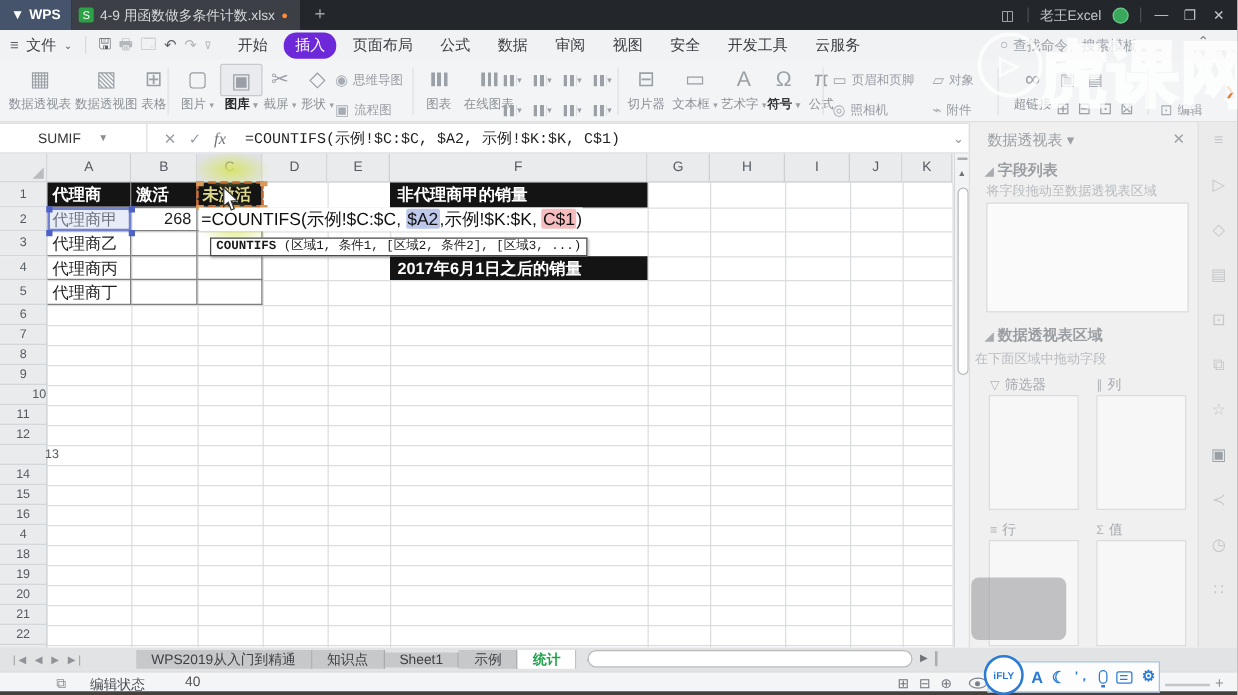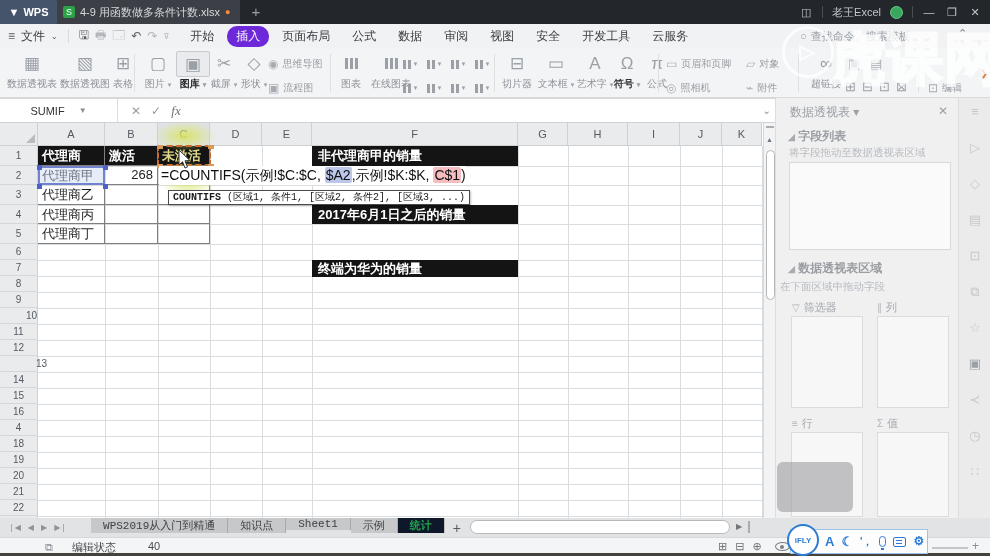--- a/index.html
+++ b/index.html
@@ -117,23 +117,23 @@
   .fadebox{position:absolute;left:1px;top:364px;width:76px;height:50px;background:rgba(150,150,152,.55);border-radius:6px;}
 
   
   .sidetools{position:absolute;left:958px;top:98px;width:32px;height:420px;background:#ebebec;border-left:1px solid #dedede;}
   .st-ico{position:absolute;left:0;width:32px;text-align:center;font-size:13px;color:#c6c8ca;}
   .st-ico.darker{color:#9aa0a6;}
 
   
   .sheetbar{position:absolute;left:0;top:518px;width:990px;height:19px;background:#e2e3e5;display:flex;align-items:stretch;font-size:11px;}
   .sb-nav{display:flex;align-items:center;gap:7px;padding:0 10px 0 8px;color:#8f9398;font-size:8px;}
-  .sb-tabs{display:flex;align-items:flex-start;margin-left:14px;font-family:Liberation Mono, monospace;}
+  .sb-tabs{display:flex;align-items:center;margin-left:32px;}
   .sheet-tab{display:flex;align-items:center;padding:0 12px;background:#c7c8ca;color:#3c3f43;border-right:1px solid #a9aaac;white-space:nowrap;}
-  .sheet-tab.active{background:#0f172a;color:#21a14d;font-weight:bold;border-right:1px solid #c0c0c0;}
+  .sheet-tab.active{background:#ffffff;color:#21a14d;font-weight:bold;border-right:1px solid #c0c0c0;}
   .sb-add{display:flex;align-items:center;padding:0 8px;color:#55585c;font-size:14px;}
   .hscroll{position:absolute;left:470px;top:2px;width:260px;height:14px;background:#fff;border:1px solid #b9babc;border-radius:7px;}
   .hs-right{position:absolute;left:736px;top:4px;color:#707479;font-size:8px;}
   .hs-split{position:absolute;left:748px;top:3px;width:2px;height:12px;background:#a9acb0;}
 
   
   .statusbar{position:absolute;left:0;top:537px;width:990px;height:16px;background:#f4f5f6;border-top:1px solid #d8d8d8;font-size:11px;color:#4a4d52;}
   .st-pages{position:absolute;left:45px;top:3px;font-size:11px;color:#8a8f96;}
   .st-mode{position:absolute;left:72px;top:2px;}
   .st-val{position:absolute;left:148px;top:2px;}
@@ -365,20 +365,21 @@
     </div>
 
   <div class="fbar">
     <div class="namebox">
       <span>SUMIF</span>
       <span class="nb-caret">▼</span>
     </div>
     <span class="fb-btn" style="margin-left:8px">✕</span>
     <span class="fb-btn">✓</span>
     <span class="fb-btn fb-fx">fx</span>
+    <span class="fb-formula">=COUNTIFS(示例!$C:$C, $A2, 示例!$K:$K, C$1)</span>
     <span class="fb-collapse">⌄</span>
   </div>
 
   <div class="grid" id="grid">
     <div class="corner"></div>
     <div class="vscroll">
       <div class="vs-split"></div>
       <div class="vs-up">▲</div>
       <div class="vs-thumb"></div>
     </div>
@@ -459,21 +460,20 @@
       <div class="tcell" style="left: 105px; top: 62px; width: 53px; height: 19.5px;"></div>
       <div class="tcell" style="left: 158px; top: 62px; width: 52px; height: 19.5px;"></div>
       <div class="tcell" style="left: 38px; top: 81.5px; width: 67px; height: 19.5px;">代理商丙</div>
       <div class="tcell" style="left: 105px; top: 81.5px; width: 53px; height: 19.5px;"></div>
       <div class="tcell" style="left: 158px; top: 81.5px; width: 52px; height: 19.5px;"></div>
       <div class="tcell" style="left: 38px; top: 101px; width: 67px; height: 19.5px;">代理商丁</div>
       <div class="tcell" style="left: 105px; top: 101px; width: 53px; height: 19.5px;"></div>
       <div class="tcell" style="left: 158px; top: 101px; width: 52px; height: 19.5px;"></div>
       <div class="banner" style="left: 312px; top: 23px; width: 206px; height: 19.5px; line-height: 19.5px;">非代理商甲的销量</div>
       <div class="banner" style="left: 312px; top: 81.5px; width: 206px; height: 19.5px; line-height: 19.5px;">2017年6月1日之后的销量</div>
-      <div class="banner" style="left: 312px; top: 137px; width: 206px; height: 17px; line-height: 17px;">终端为华为的销量</div>
       <div class="glow" style="left: 154px; top: -2px; width: 62px; height: 30px;"></div>
       <div class="a2sel" style="left: 38px; top: 42.5px; width: 67px; height: 19.5px;">
         <div style="position: absolute; left: -3px; top: -3px; width: 5px; height: 5px; background: rgb(77, 97, 201);"></div>
         <div style="position: absolute; left: 63px; top: -3px; width: 5px; height: 5px; background: rgb(77, 97, 201);"></div>
         <div style="position: absolute; left: -3px; top: 16px; width: 5px; height: 5px; background: rgb(77, 97, 201);"></div>
         <div style="position: absolute; left: 63px; top: 16px; width: 5px; height: 5px; background: rgb(77, 97, 201);"></div>
       </div>
       <div class="refbox-red" style="left: 157px; top: 22px; width: 54px; height: 21px;">
         <div style="position: absolute; left: -2px; top: -2px; width: 6px; height: 4px; background: rgb(216, 154, 90);"></div>
         <div style="position: absolute; left: 49px; top: -2px; width: 6px; height: 4px; background: rgb(216, 154, 90);"></div>

